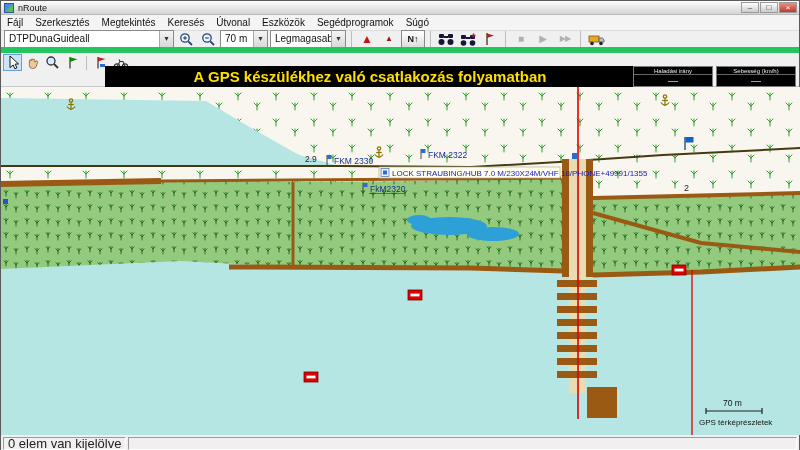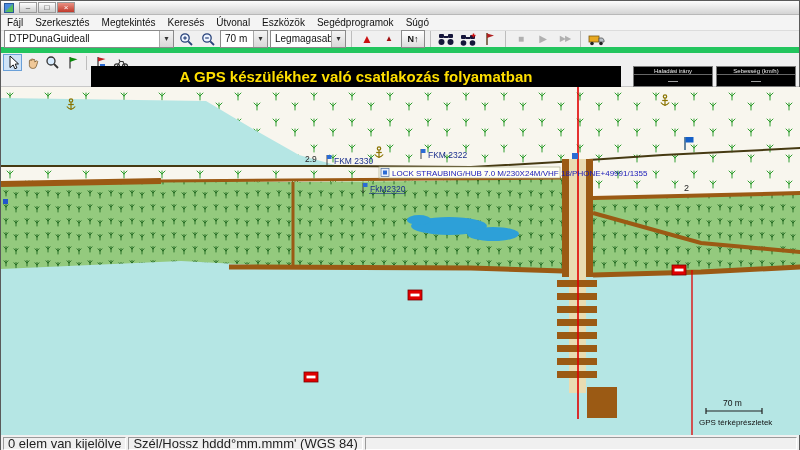--- a/index.html
+++ b/index.html
@@ -49,21 +49,21 @@
   .glyph-gray-sm { color:#b0b0b0; font-size:8px; letter-spacing:-1px; line-height:8px; }
 
   
   .row2 { height:34px; position:relative; background:#f0f0f0;
           border-bottom:1px solid #c8c8c8; flex:0 0 auto; }
   .tools { position:absolute; left:2px; top:1px; display:flex; gap:1px; align-items:center; }
   .tool { width:19px; height:17px; display:flex; align-items:center; justify-content:center;
           border:1px solid transparent; }
   .tool.active { background:#cfe3f7; border-color:#6aa0d8; }
   .tsep { width:1px; height:14px; background:#bdbdbd; margin:0 3px; }
-  .banner { position:absolute; left:90px; top:13px; width:530px; height:21px;
+  .banner { position:absolute; left:104px; top:13px; width:530px; height:21px;
             background:#000; color:#ffdf00; font-weight:bold; font-size:15px;
             display:flex; align-items:center; justify-content:center; white-space:nowrap; }
   .panels { position:absolute; right:3px; top:13px; display:flex; gap:3px; }
   .panel { width:80px; height:21px; background:#000; border:1px solid #7a7a7a;
            display:flex; flex-direction:column; }
   .panel-label { font-size:6px; color:#eee; text-align:center; line-height:8px;
                  border-bottom:1px solid #666; white-space:nowrap; overflow:hidden; }
   .panel-value { flex:1; font-size:10px; color:#ccc; text-align:center; line-height:11px; }
 
   
@@ -77,20 +77,21 @@
            display:flex; align-items:center; padding:0 4px; white-space:nowrap; }
   .scell.grow { flex:1; }
 </style>
 </head>
 <body>
 
 <div class="window">
 
   <div class="titlebar">
     <div class="app-icon"></div>
+    <div class="title-text">nRoute</div>
     <div class="win-btn">–</div>
     <div class="win-btn">□</div>
     <div class="win-btn close">×</div>
   </div>
 
   <div class="menubar">
     <span class="menu-item">Fájl</span>
     <span class="menu-item">Szerkesztés</span>
     <span class="menu-item">Megtekintés</span>
     <span class="menu-item">Keresés</span>
@@ -355,17 +356,16 @@
           <text x="722" y="319" font-size="8.5" fill="#111">70 m</text>
           <path d="M705,321 v6 M705,324 h56 M761,321 v6" stroke="#222" stroke-width="1.2" fill="none"></path>
           <text x="698" y="338" font-size="8" fill="#111">GPS térképrészletek</text>
         </g>
       </g>
     </svg>
   </div>
 
   <div class="statusbar">
     <div class="scell">0 elem van kijelölve</div>
-    <div class="scell">Szél/Hossz hddd°mm.mmm' (WGS 84)</div>
     <div class="scell grow"></div>
   </div>
 
 </div>
 
 </body></html>

